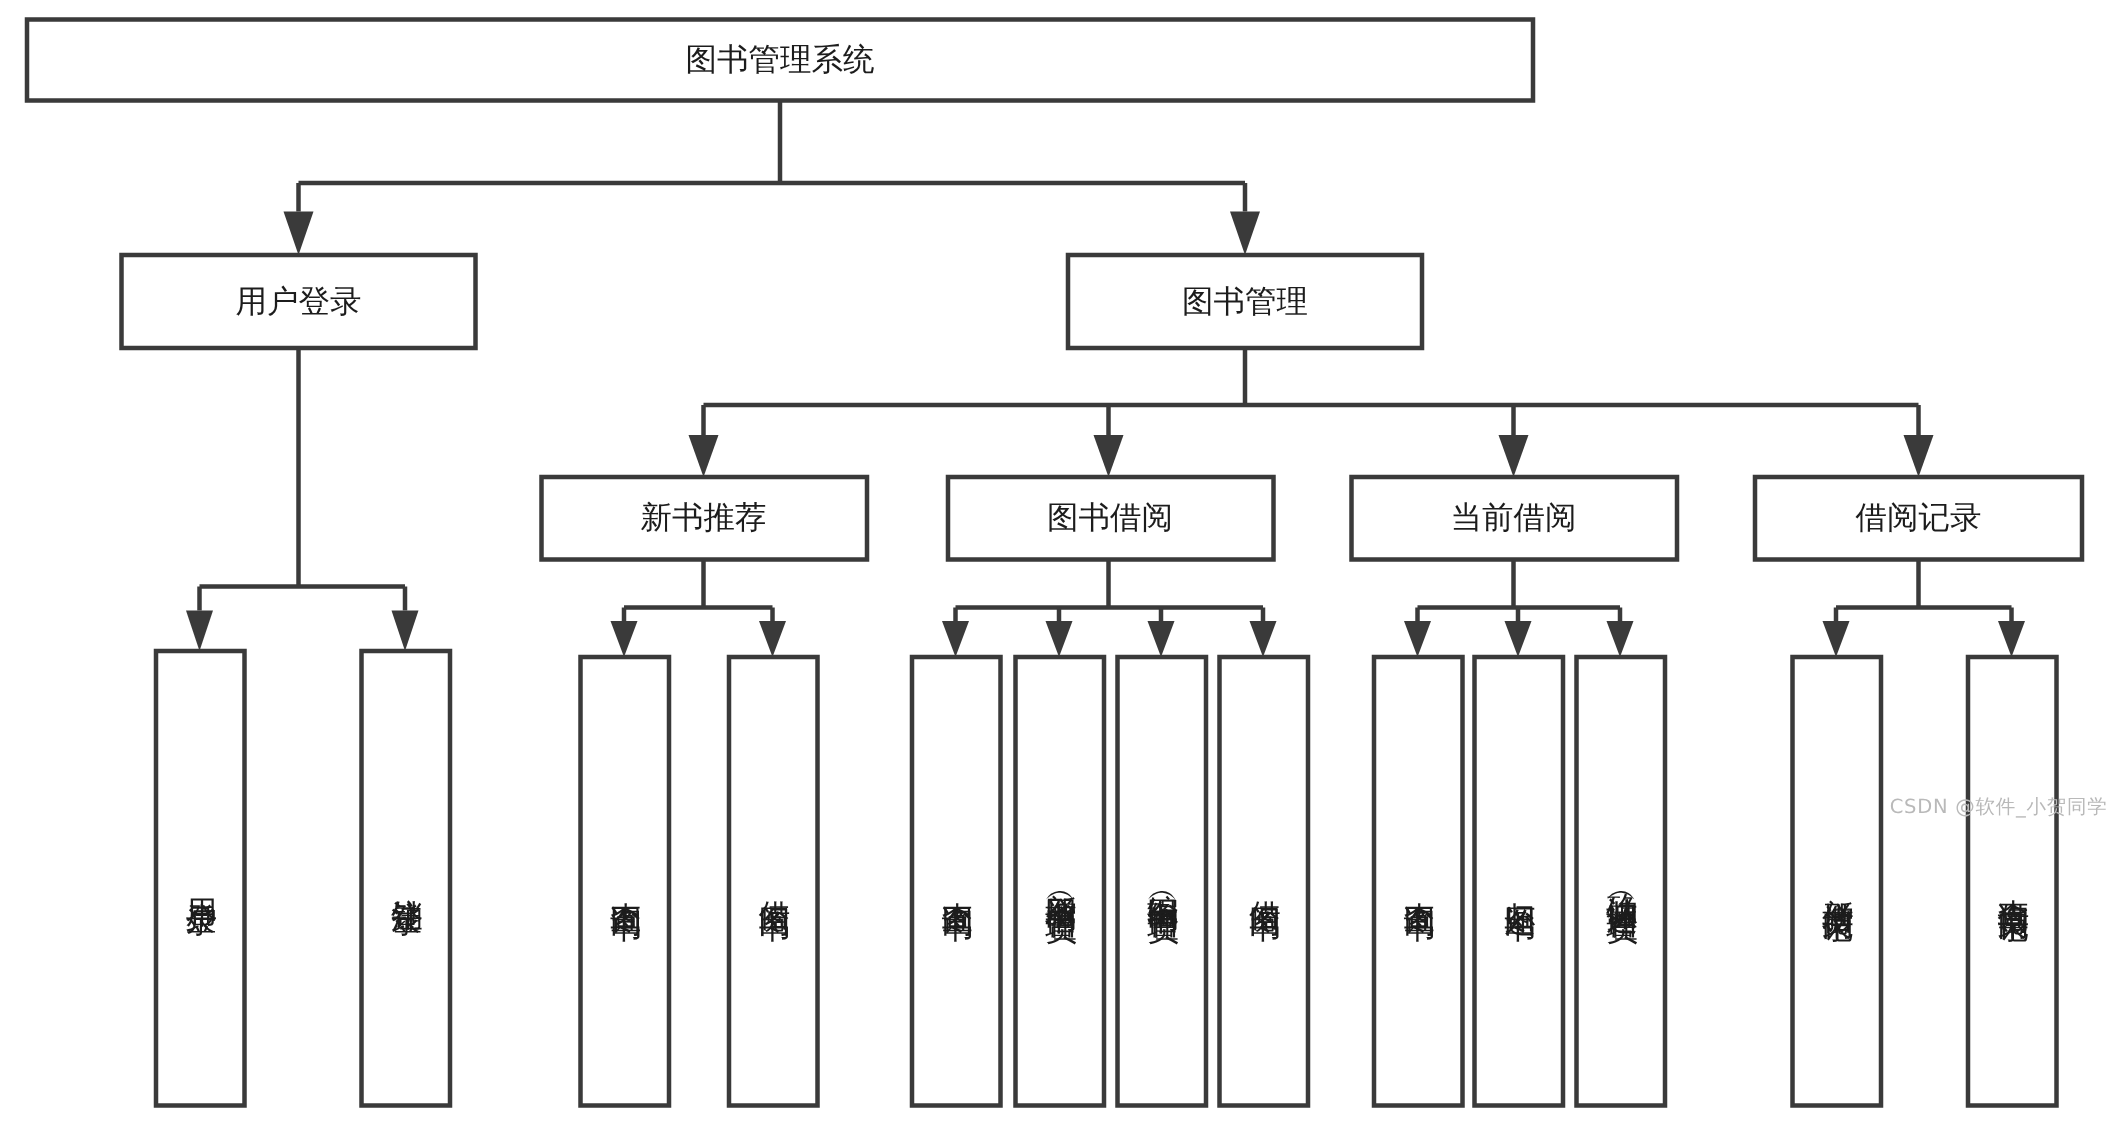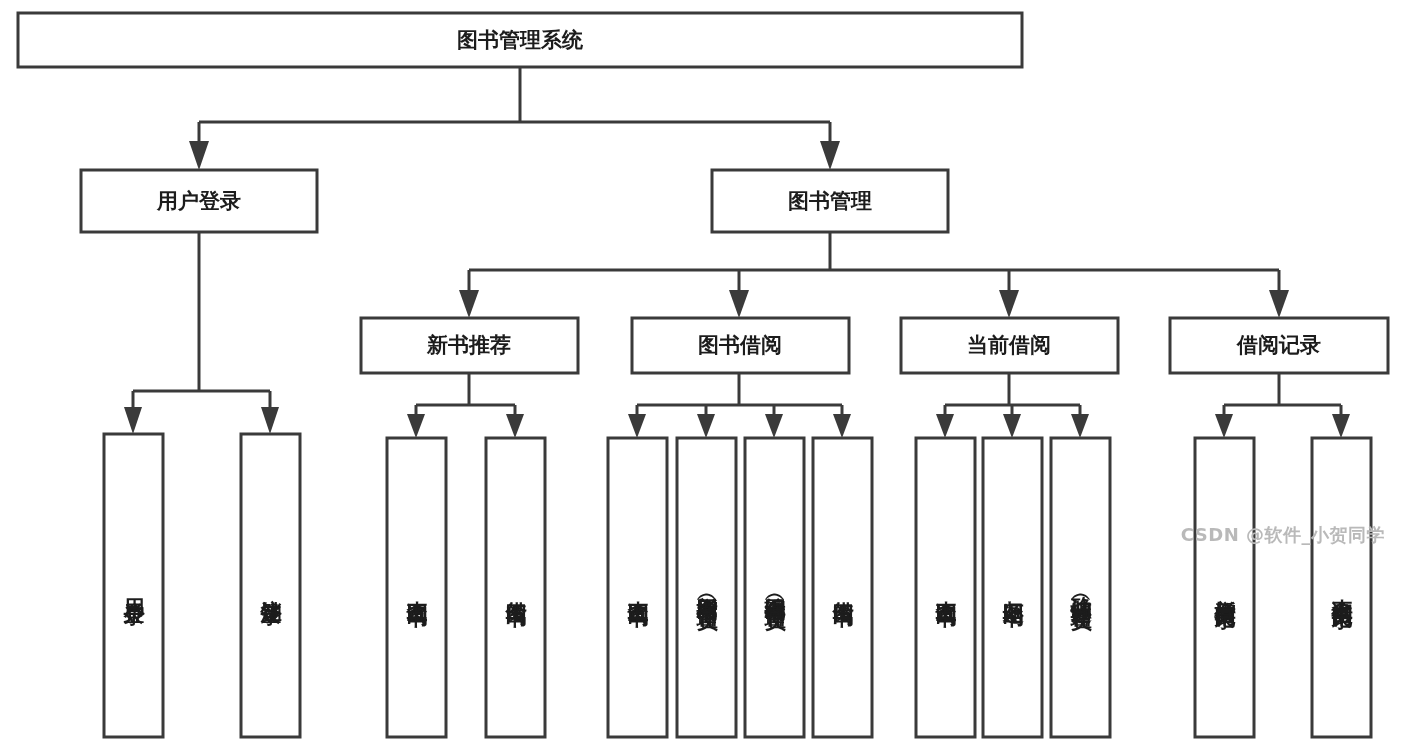--- a/index.html
+++ b/index.html
@@ -12,21 +12,20 @@
     width: 1405px;
     height: 747px;
     font-family: "DejaVu Sans", "Liberation Sans", sans-serif;
     overflow: hidden;
     position: relative;
   }
   #diagram-root {
     position: relative;
     width: 1405px;
     height: 551px;
-    font-weight: bold;
   }
   svg.diagram-canvas {
     position: absolute;
     top: 0;
     left: 0;
     width: 1405px;
     height: 747px;
     display: block;
   }
   .node-box {
@@ -62,24 +61,24 @@
     letter-spacing: 2px;
     text-align: center;
     display: flex;
     align-items: center;
     justify-content: center;
     pointer-events: none;
     overflow: hidden;
   }
   .watermark {
     position: absolute;
-    right: 20px;
+    right: 0;
     bottom: 4px;
     font-family: "DejaVu Sans", "Liberation Sans", sans-serif;
-    font-size: 18px;
+    font-size: 13px;
     color: #b9b9b9;
     letter-spacing: 0.5px;
     white-space: nowrap;
   }
 </style>
 </head>
 <body>
 
 <div id="diagram-root">
 

